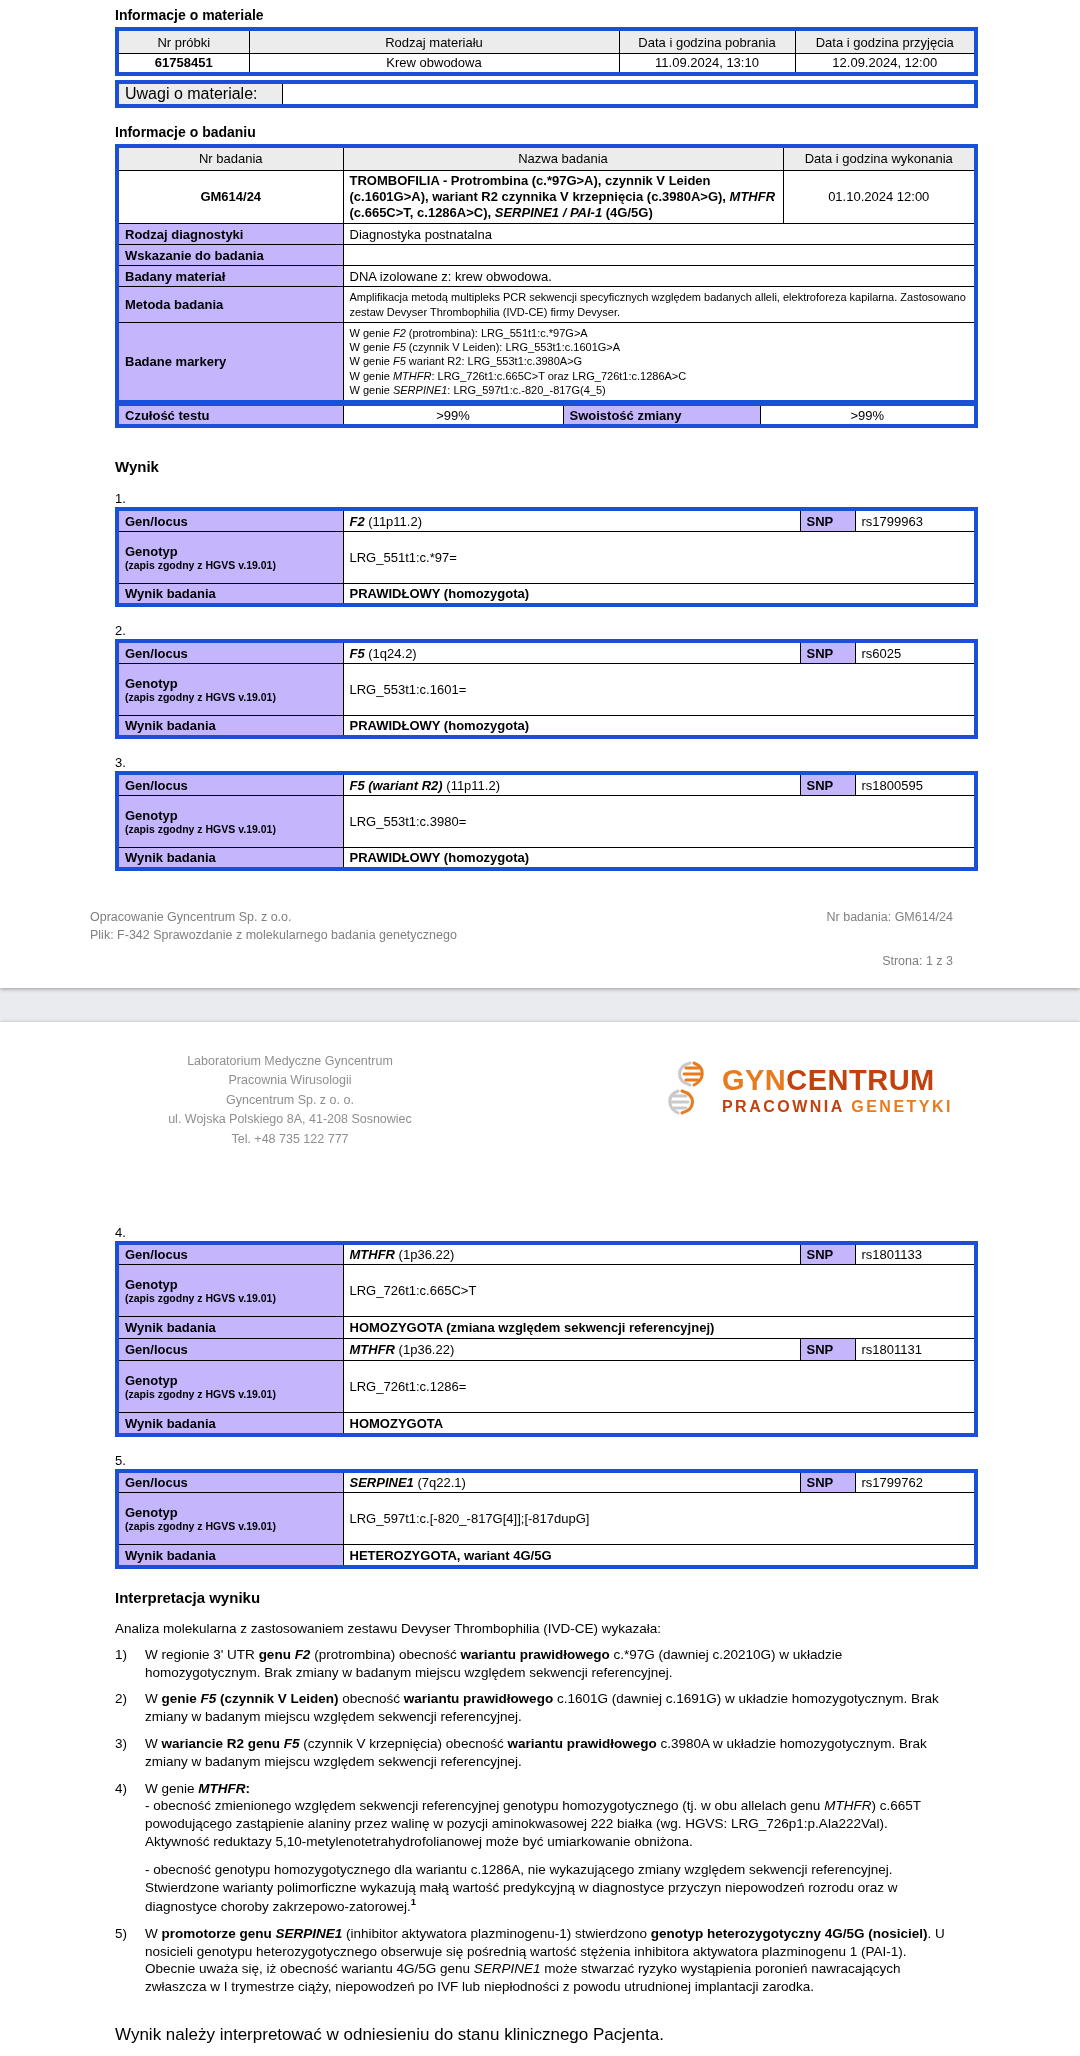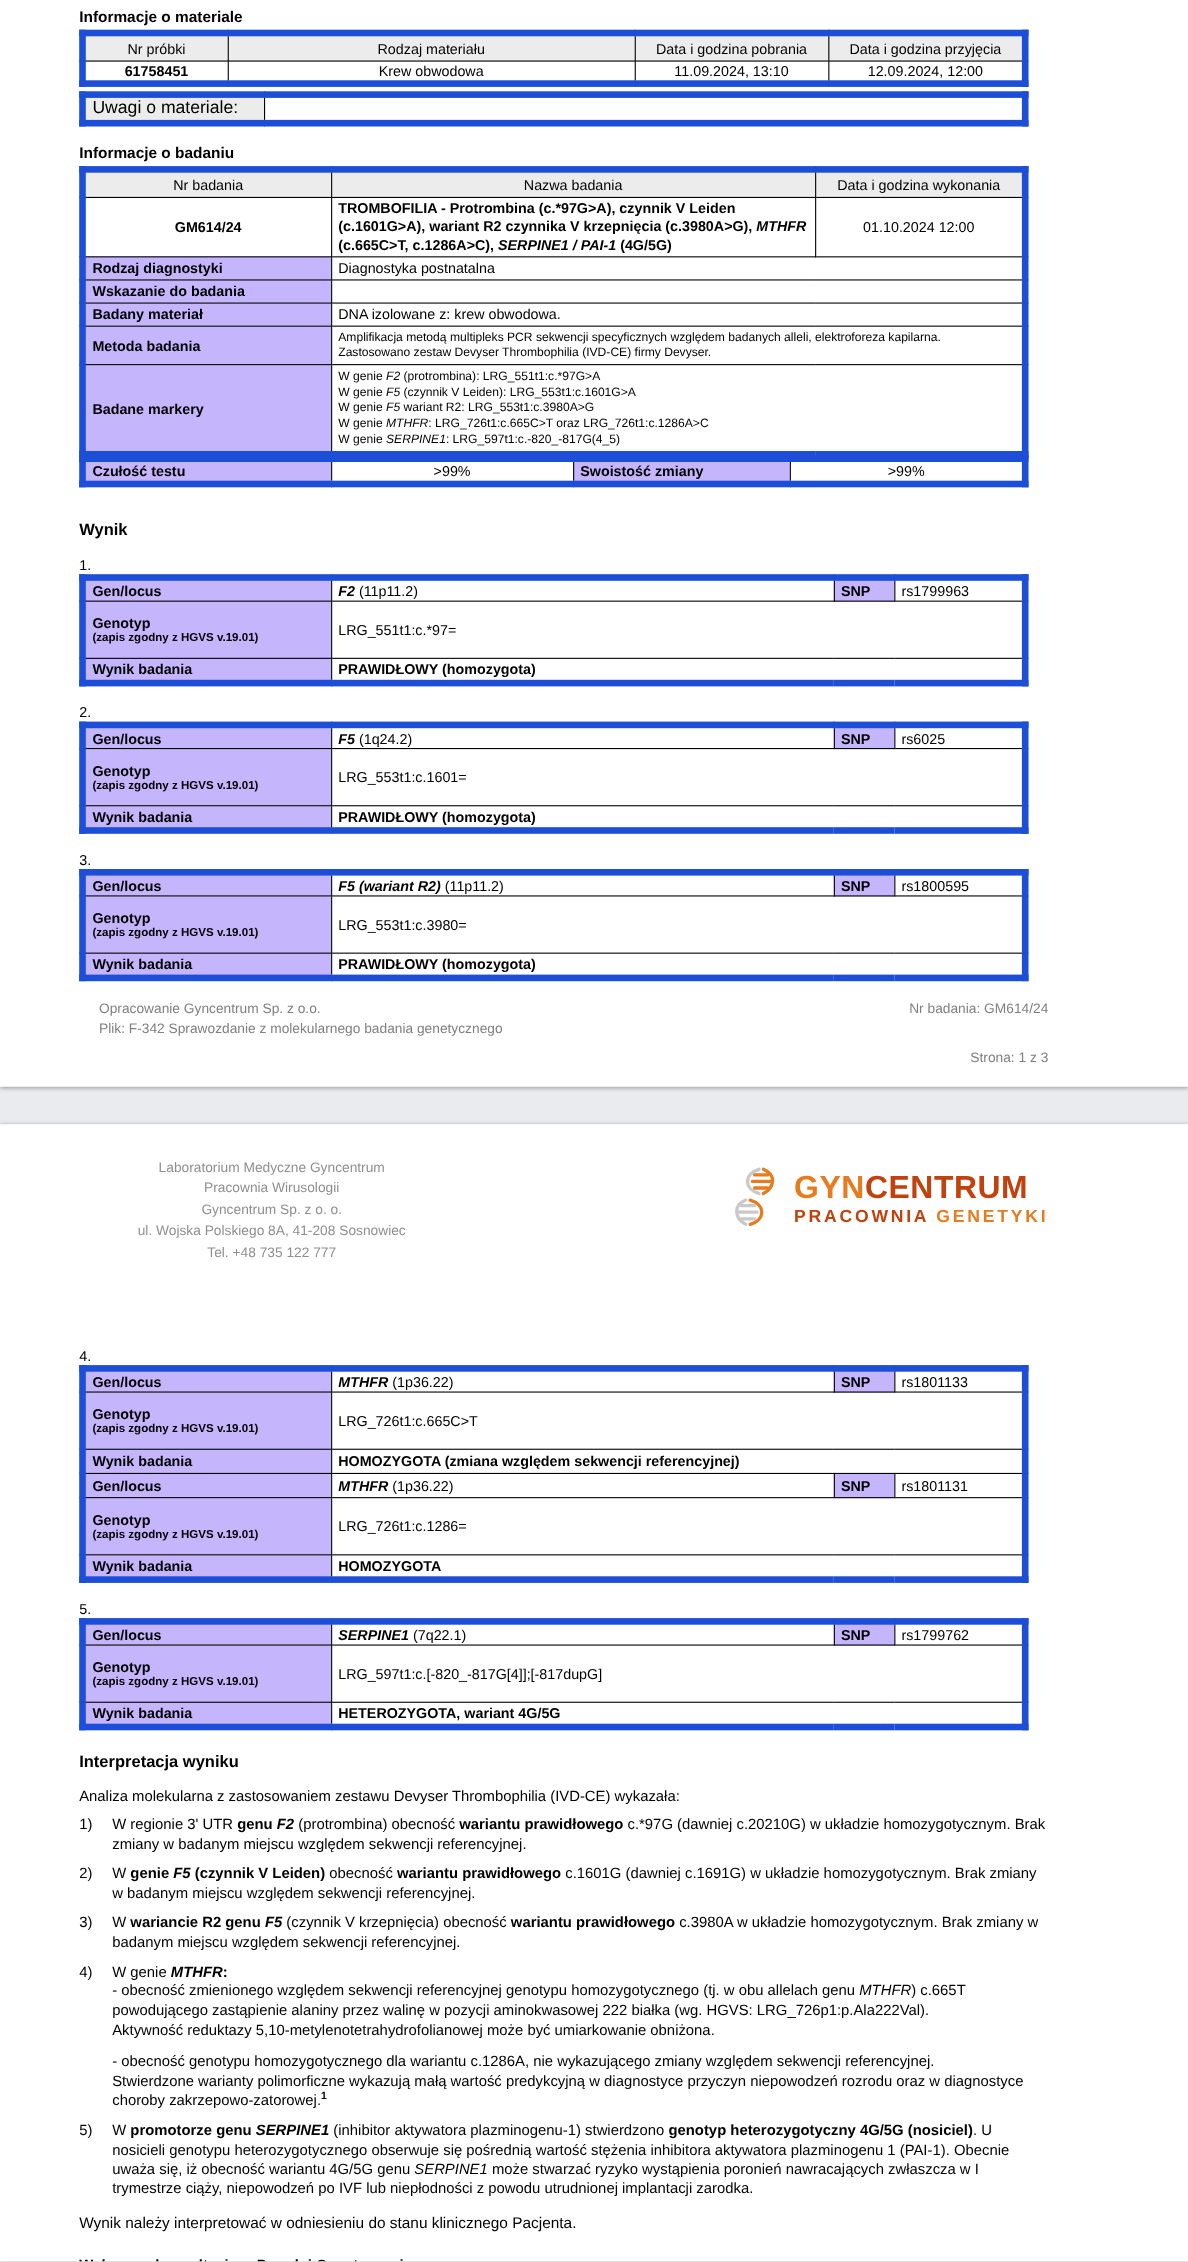--- a/index.html
+++ b/index.html
@@ -7,27 +7,27 @@
     width:1080px;
     background:#e9ebee;
     font-family:"Liberation Sans","DejaVu Sans",sans-serif;
     color:#000;
     -webkit-font-smoothing:antialiased;
   }
   .page{width:1080px;background:#fff;position:relative;box-shadow:0 1px 4px rgba(0,0,0,.35);}
   .page1{height:988px;}
   .page-gap{height:34px;background:#e9ebee;}
   .page2{height:1034px;overflow:hidden;}
-  .content{padding-left:72px;padding-right:127px;}
+  .content{padding-left:115px;padding-right:127px;}
 
   .sec-title{font-size:14px;font-weight:bold;margin:0 0 4px 0;}
   .big-title{font-size:15px;font-weight:bold;margin:0;}
 
   table{border-collapse:collapse;table-layout:fixed;width:863px;}
-  table{border:6px solid #1d4ed8;}
+  table{border:4px solid #1d4ed8;}
   td{border:1px solid #000;padding:1px 6px;font-size:13px;vertical-align:middle;word-wrap:break-word;}
   .hdr{background:#ececec;text-align:center;font-weight:normal;height:20px;}
   .lbl{background:#c4b5fd;font-weight:bold;}
   .lbl-plain{background:#ececec;font-weight:normal;}
   .center{text-align:center;}
   .b{font-weight:bold;}
   .i{font-style:italic;}
   .small{font-size:11px;line-height:1.3;}
   .sub-lbl{font-size:10.5px;font-weight:bold;}
   sup{font-weight:bold;font-size:70%;}
@@ -52,21 +52,21 @@
   .logo-text .l2{font-size:16px;font-weight:bold;letter-spacing:2.5px;margin-top:4px;line-height:1;}
   .orange{color:#e87b1e;}
   .gray{color:#c2410c;}
 
   .interp{font-size:13.5px;line-height:1.32;}
   .interp-intro{margin:14px 0 8px 0;}
   .interp-item{display:flex;margin-bottom:9px;}
   .interp-item .no{width:30px;flex:none;}
   .interp-item .tx{flex:1;}
   .para-gap{margin-top:10px;}
-  .closing{font-size:14px;margin-top:12px;}
+  .closing{font-size:17px;margin-top:28px;}
   .consult{font-size:13.5px;font-weight:bold;margin-top:22px;}
 </style>
 </head>
 <body>
 
 <div class="page page1">
   <div class="content" style="padding-top:7px;">
 
     <div class="sec-title">Informacje o materiale</div>
 

